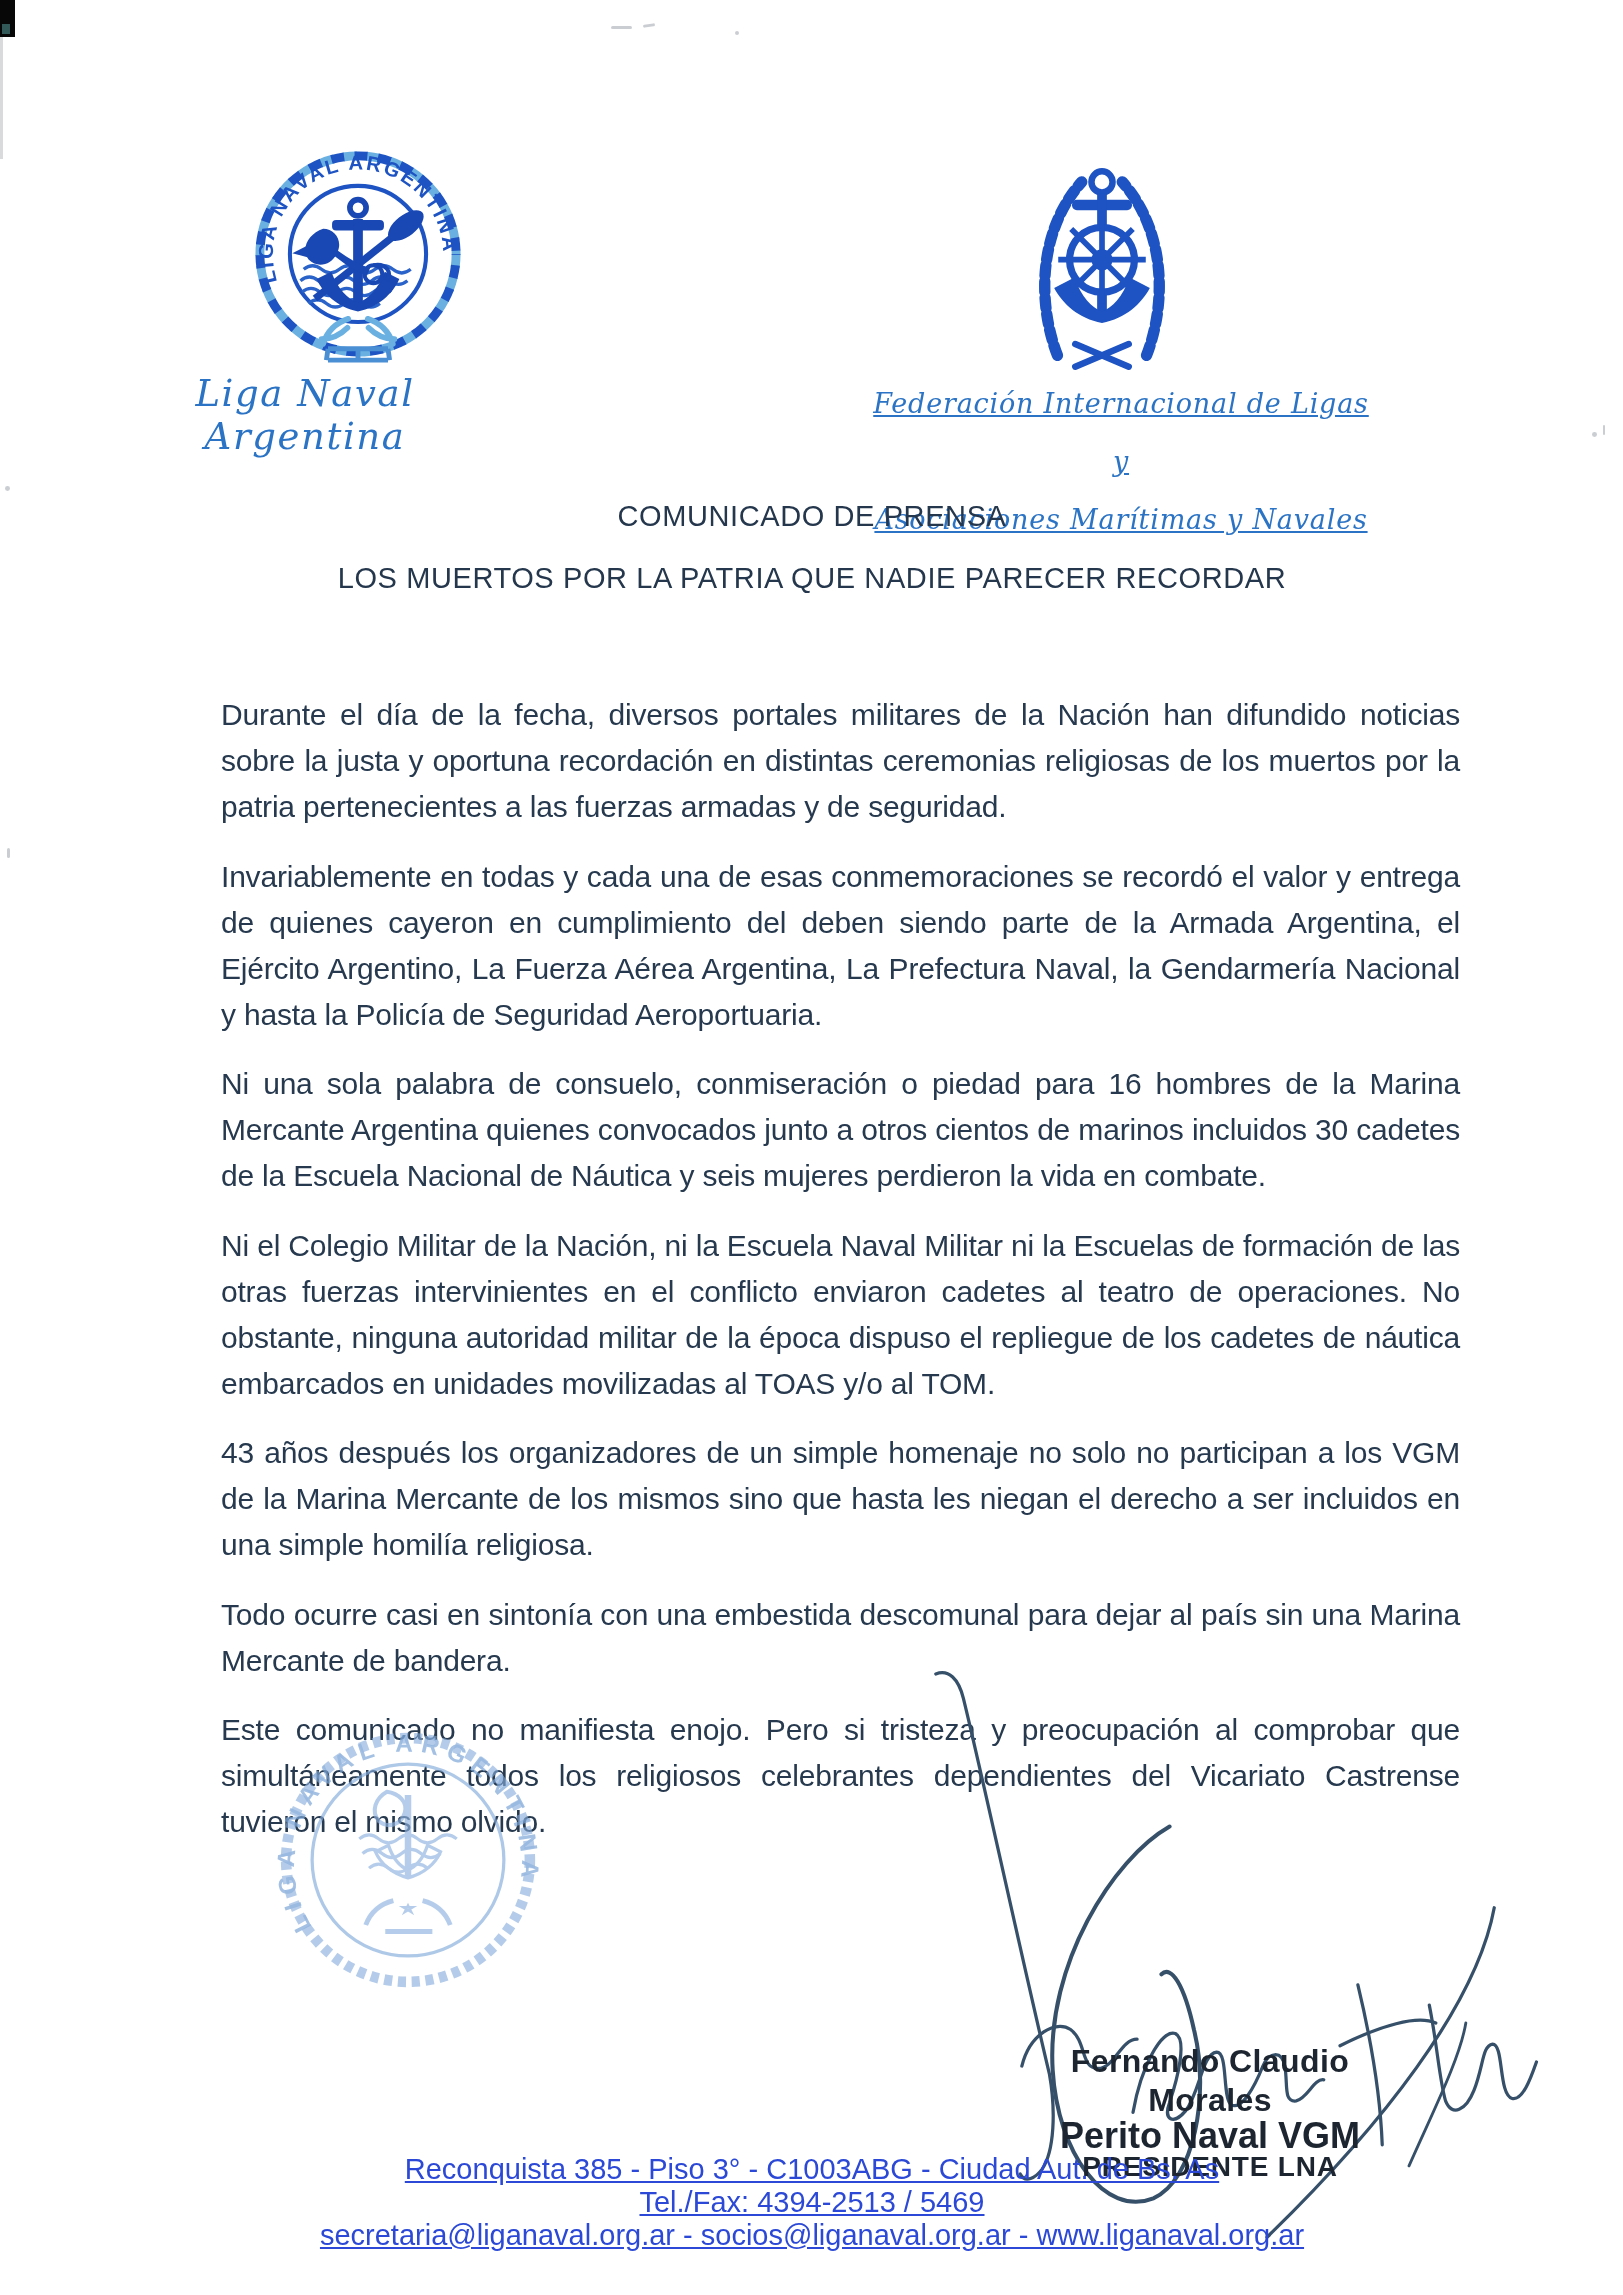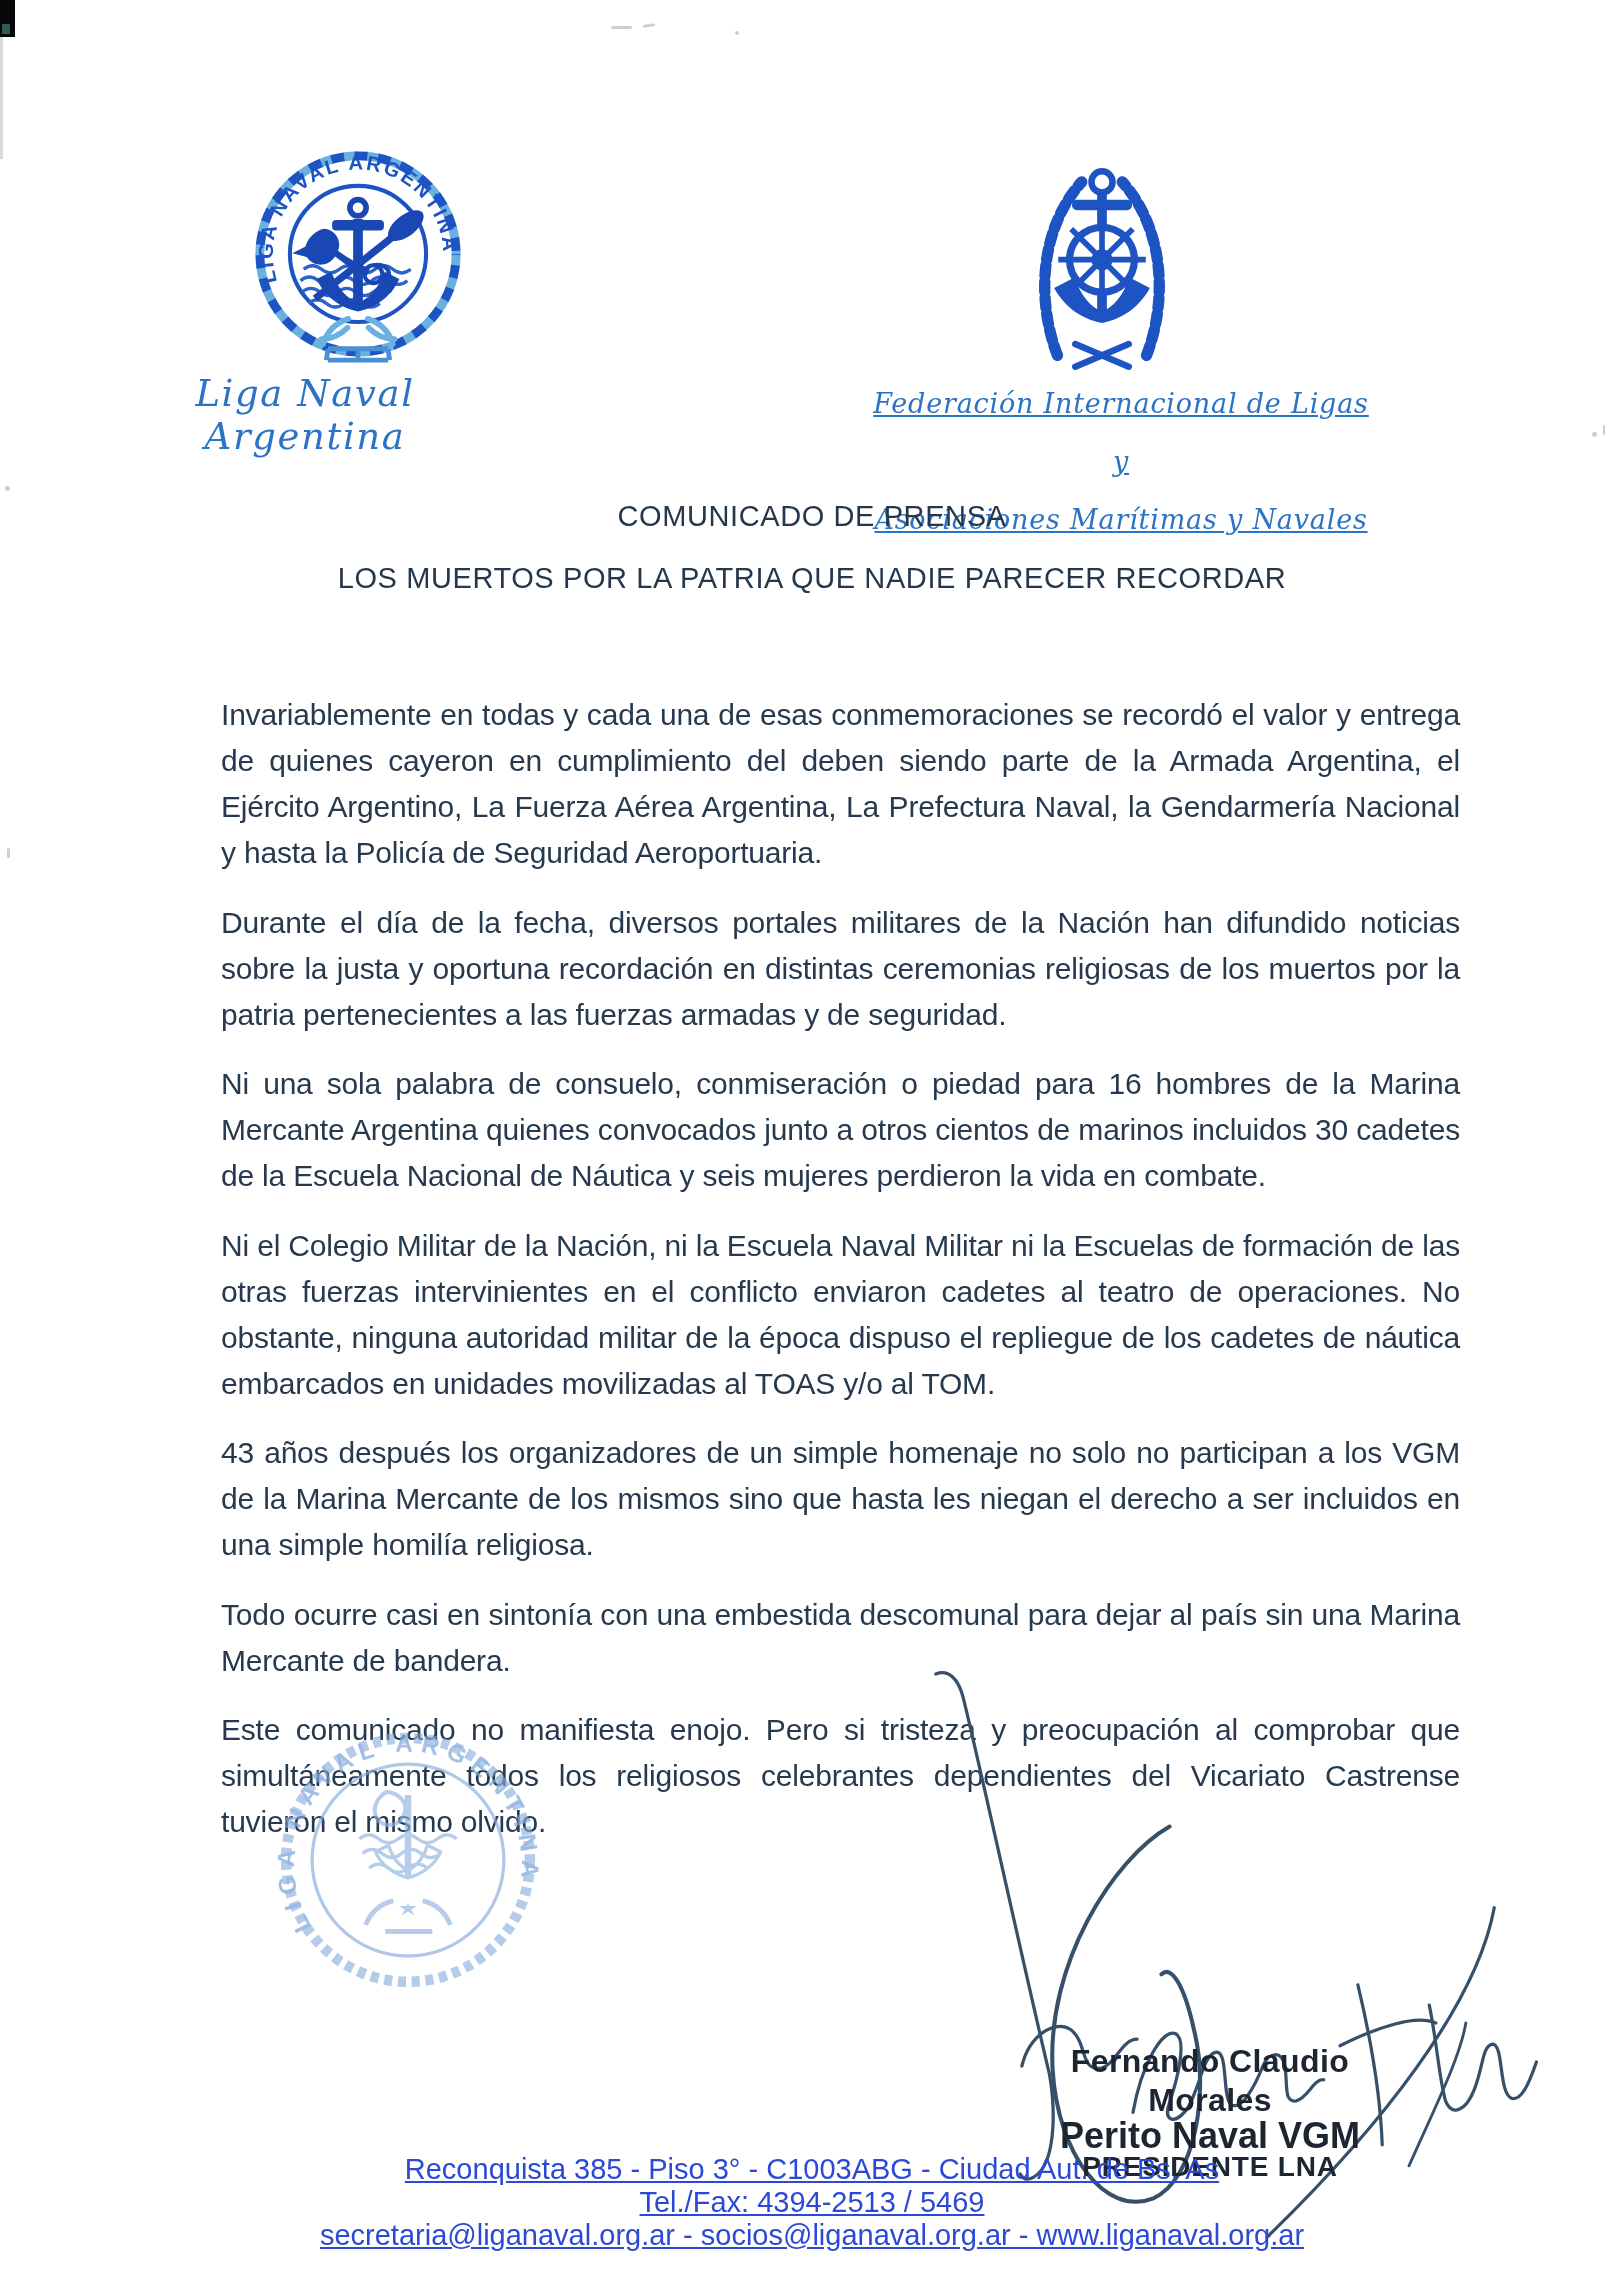--- a/index.html
+++ b/index.html
@@ -148,22 +148,22 @@
 
   <div class="script-caption caption-right">
     <div>Federación Internacional de Ligas y</div>
     <div>Asociaciones Marítimas y Navales</div>
   </div>
 
   <div class="doc-title title-1">COMUNICADO DE PRENSA</div>
   <div class="doc-title title-2">LOS MUERTOS POR LA PATRIA QUE NADIE PARECER RECORDAR</div>
 
   <div class="body-col">
+    <p>Durante el día de la fecha, diversos portales militares de la Nación han difundido noticias sobre la justa y oportuna recordación en distintas ceremonias religiosas de los muertos por la patria pertenecientes a las fuerzas armadas y de seguridad.</p>
     <p>Invariablemente en todas y cada una de esas conmemoraciones se recordó el valor y entrega de quienes cayeron en cumplimiento del deben siendo parte de la Armada Argentina, el Ejército Argentino, La Fuerza Aérea Argentina, La Prefectura Naval, la Gendarmería Nacional y hasta la Policía de Seguridad Aeroportuaria.</p>
-    <p>Durante el día de la fecha, diversos portales militares de la Nación han difundido noticias sobre la justa y oportuna recordación en distintas ceremonias religiosas de los muertos por la patria pertenecientes a las fuerzas armadas y de seguridad.</p>
     <p class="bold">Ni una sola palabra de consuelo, conmiseración o piedad para 16 hombres de la Marina Mercante Argentina quienes convocados junto a otros cientos de marinos incluidos 30 cadetes de la Escuela Nacional de Náutica y seis mujeres perdieron la vida en combate.</p>
     <p><span>Ni el Colegio Militar de la Nación, ni la Escuela Naval Militar ni la Escuelas de formación de las otras fuerzas intervinientes en el conflicto enviaron cadetes al teatro de operaciones. No obstante, </span><span class="bold">ninguna autoridad militar de la época dispuso el repliegue de los cadetes de náutica embarcados en unidades movilizadas al TOAS y/o al TOM.</span></p>
     <p>43 años después los organizadores de un simple homenaje no solo no participan a los VGM de la Marina Mercante de los mismos sino que hasta les niegan el derecho a ser incluidos en una simple homilía religiosa.</p>
     <p>Todo ocurre casi en sintonía con una embestida descomunal para dejar al país sin una Marina Mercante de bandera.</p>
     <p>Este comunicado no manifiesta enojo. Pero si tristeza y preocupación al comprobar que simultáneamente todos los religiosos celebrantes dependientes del Vicariato Castrense tuvieron el mismo olvido.</p>
   </div>
 
   <svg class="stamp-svg" viewBox="0 0 352 352">
     <g stroke="#85abdb" fill="none">
       <circle cx="176" cy="176" r="150" stroke-width="13" stroke-dasharray="10 7" opacity=".75"></circle>

